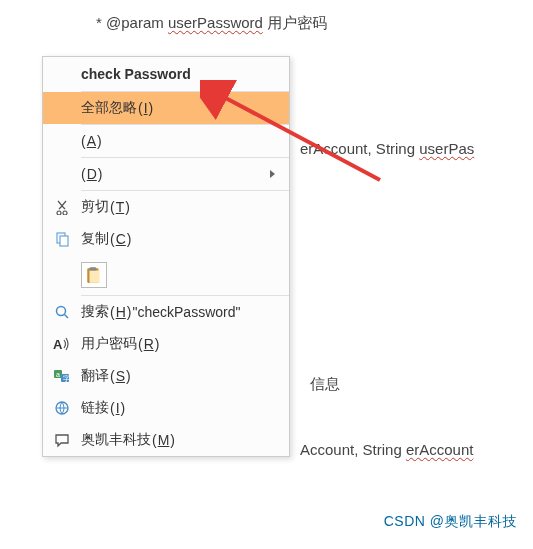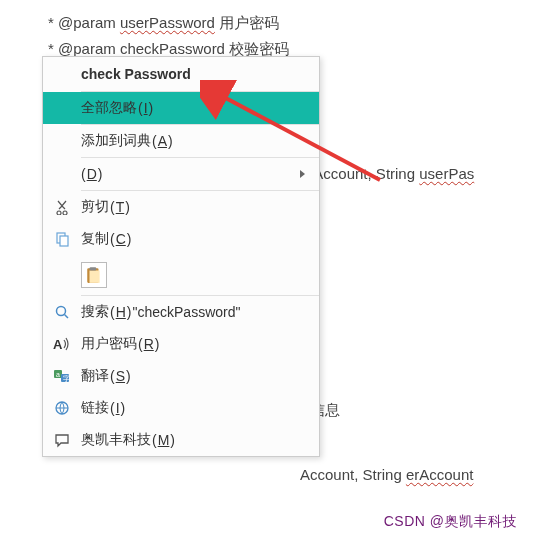--- a/index.html
+++ b/index.html
@@ -14,49 +14,49 @@
       color: #333;
     }
     .code-bg {
       position: absolute;
       top: 0; left: 0; right: 0; bottom: 0;
       padding: 10px 0;
       color: #444;
       font-size: 15px;
       line-height: 1.7;
     }
-    .code-line { padding-left: 48px; white-space: nowrap; }
+    .code-line { padding-left: 96px; white-space: nowrap; }
     .code-line-2 { margin-top: 100px; padding-left: 300px; }
     .code-line-3 { margin-top: 210px; padding-left: 310px; }
     .code-line-4 { margin-top: 40px; padding-left: 300px; }
     .squiggle {
       text-decoration: underline wavy #c0392b;
       text-decoration-thickness: 1px;
       text-underline-offset: 2px;
     }
     .context-menu {
       position: absolute;
       top: 56px;
       left: 42px;
-      width: 278px;
+      width: 248px;
       background: #fcfcfc;
       border: 1px solid #ccc;
       box-shadow: 2px 2px 6px rgba(0,0,0,0.15);
       font-size: 14px;
       color: #333;
     }
     .menu-item {
       display: flex;
       align-items: center;
       height: 32px;
       padding: 0 8px 0 0;
       position: relative;
     }
     .menu-item.tall { height: 34px; }
-    .menu-item.highlight { background: #14b8a6; }
+    .menu-item.highlight { background: #fdba74; }
     .menu-item.bold .label { font-weight: bold; }
     .icon-col {
       width: 38px;
       display: flex;
       align-items: center;
       justify-content: center;
       color: #505050;
     }
     .label { flex: 1; display: flex; align-items: center; gap: 1px; }
     .mnemonic { text-decoration: underline; }
@@ -89,36 +89,33 @@
     .red-arrow {
       position: absolute;
       top: 80px;
       left: 200px;
       pointer-events: none;
     }
     .watermark {
       position: absolute;
       bottom: 18px;
       right: 16px;
-      color: #701a75;
+      color: #0369a1;
       font-size: 14px;
       letter-spacing: 0.5px;
     }
     svg { display: block; }
   </style>
 </head>
 <body>
 
 <div class="code-bg">
   <div class="code-line">
     <span>* @param </span><span class="squiggle">userPassword</span><span>  用户密码</span>
   </div>
-  <div class="code-line">
-    <span>* @param </span><span class="squiggle">checkPassword</span><span>  校验密码</span>
-  </div>
   <div class="code-line code-line-2">
     <span>erAccount, String </span><span class="squiggle">userPas</span>
   </div>
   <div class="code-line code-line-3">
     <span>信息</span>
   </div>
   <div class="code-line code-line-4">
     <span>Account, String </span><span class="squiggle">erAccount</span>
   </div>
 </div>
@@ -140,21 +137,20 @@
         <span>(</span>
         <span class="mnemonic">I</span>
         <span>)</span>
     </div>
   </div>
   <div class="separator"></div>
 
   <div class="menu-item">
     <div class="icon-col"></div>
     <div class="label">
-      <span>添加到词典</span>
         <span>(</span>
         <span class="mnemonic">A</span>
         <span>)</span>
     </div>
   </div>
   <div class="separator"></div>
 
   <div class="menu-item">
     <div class="icon-col"></div>
     <div class="label">

